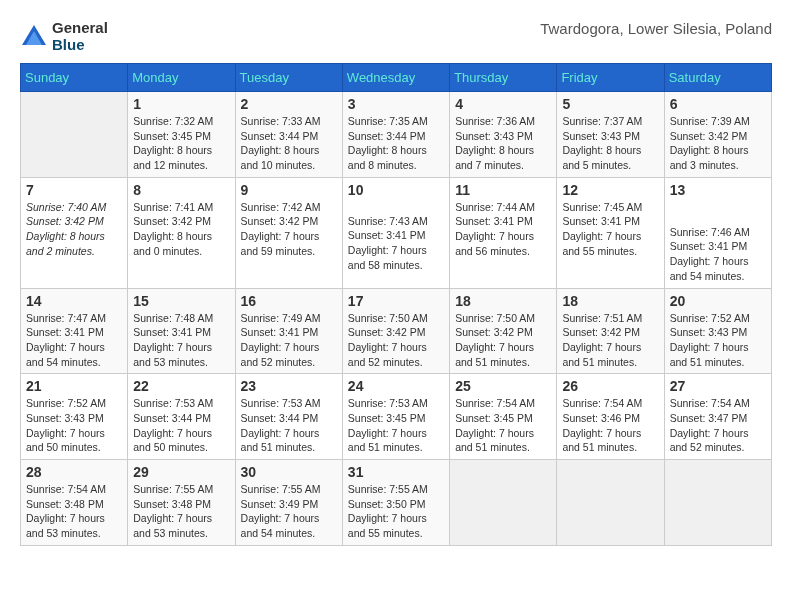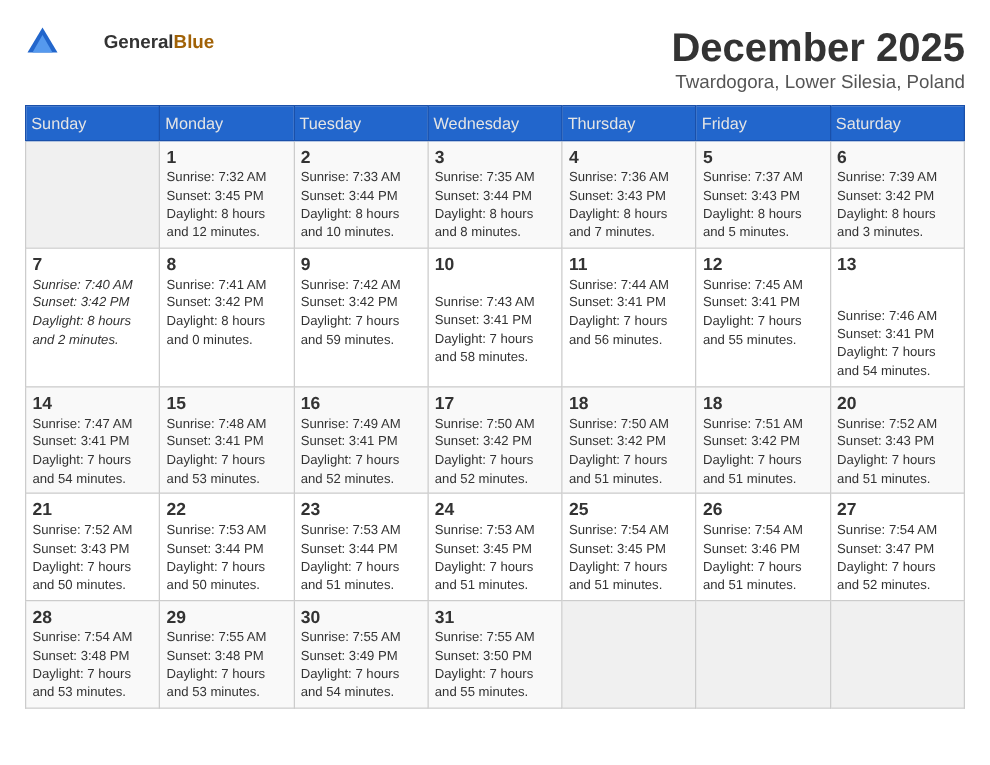--- a/index.html
+++ b/index.html
@@ -16,33 +16,32 @@
       align-items: flex-start;
       margin-bottom: 10px;
     }
     .logo {
       display: flex;
       align-items: center;
       gap: 4px;
     }
     .logo-text {
       display: flex;
-      flex-direction: row;
+      flex-direction: column;
       line-height: 1.1;
-      margin-left: 31px;
     }
     .logo-general {
       font-size: 15px;
       font-weight: bold;
       color: #333;
     }
     .logo-blue {
       font-size: 15px;
       font-weight: bold;
-      color: #a16207;
+      color: #0c4a6e;
     }
     .logo-icon {
       width: 28px;
       height: 28px;
     }
     .title-block {
       text-align: right;
     }
     .month-title {
       font-size: 32px;
@@ -53,21 +52,21 @@
       font-size: 15px;
       color: #555;
     }
     .calendar {
       width: 100%;
       border-collapse: collapse;
       font-size: 11px;
     }
     .calendar thead th {
       background: #2266cc;
-      color: #e5e5e5;
+      color: #5eead4;
       padding: 6px 4px;
       text-align: left;
       font-size: 13px;
       font-weight: normal;
       border: 1px solid #1a50aa;
     }
     .calendar tbody td {
       border: 1px solid #ccc;
       vertical-align: top;
       padding: 4px 5px;
@@ -102,21 +101,20 @@
     <svg class="logo-icon" viewBox="0 0 28 28" xmlns="http://www.w3.org/2000/svg">
       <polygon points="14,2 26,22 2,22" fill="#2266cc"></polygon>
       <polygon points="14,8 22,22 6,22" fill="#5599ee"></polygon>
     </svg>
     <div class="logo-text">
       <span class="logo-general">General</span>
       <span class="logo-blue">Blue</span>
     </div>
   </div>
   <div class="title-block">
-    <div class="month-title">December 2025</div>
     <div class="location">Twardogora, Lower Silesia, Poland</div>
   </div>
 </div>
 
 <table class="calendar">
   <thead>
     <tr>
     <th>Sunday</th>
         <th>Monday</th>
         <th>Tuesday</th>

